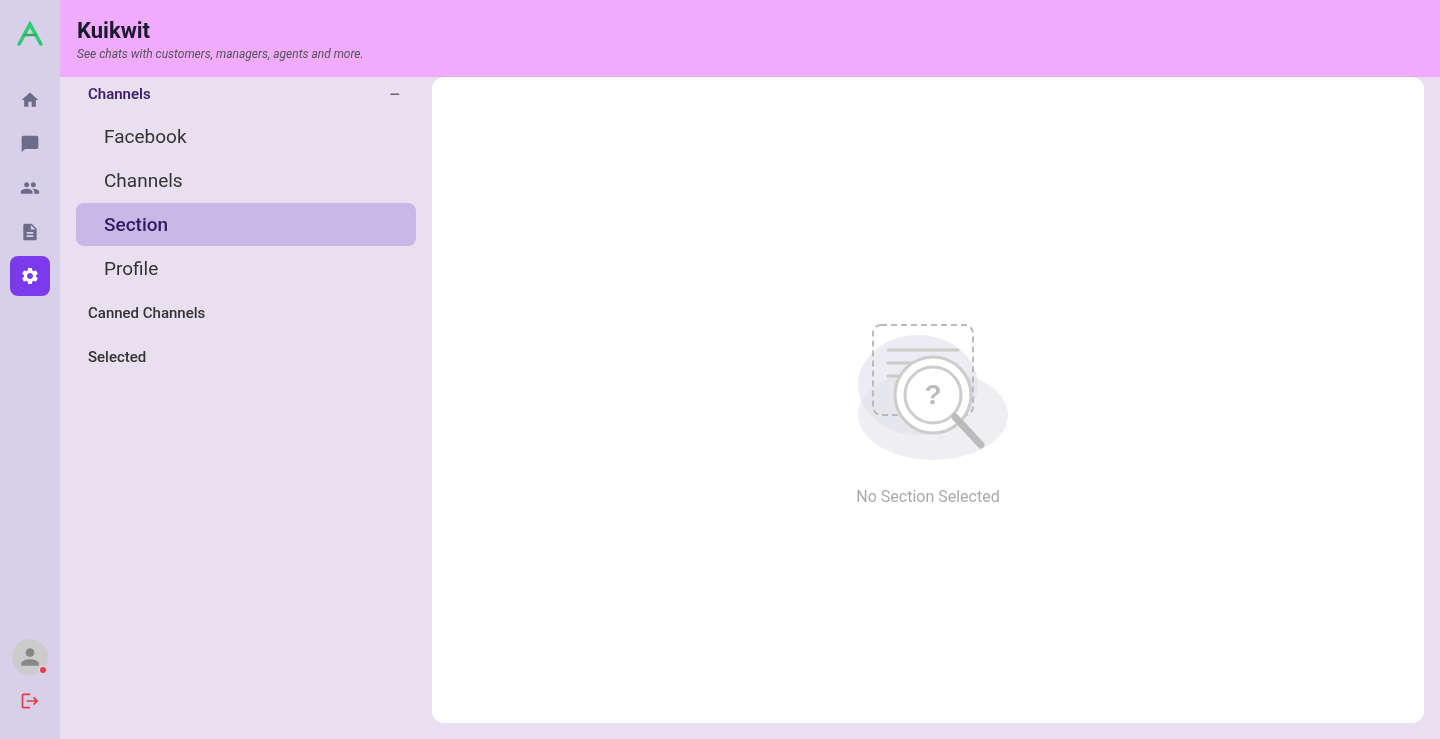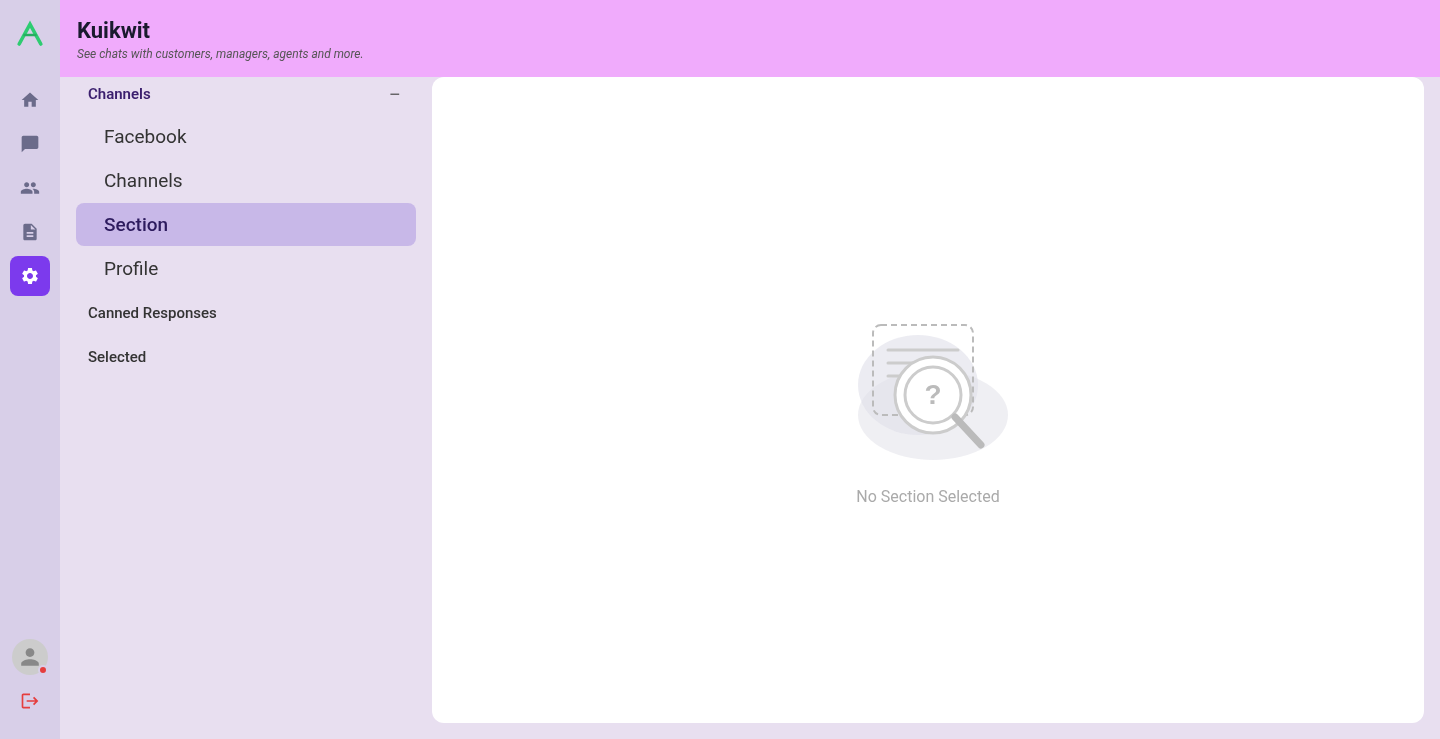--- a/index.html
+++ b/index.html
@@ -277,21 +277,21 @@
         <span>Channels</span>
       </div>
       <div class="channel-item active">
         <span>Section</span>
       </div>
       <div class="channel-item">
         <span>Profile</span>
       </div>
 
       <div class="nav-section-item">
-        <span>Canned Responses</span>
+        <span>Canned Channels</span>
       </div>
       <div class="nav-section-item">
         <span>Selected</span>
       </div>
     </div>
 
     <div class="content-panel">
       <div class="empty-state">
 
         <svg width="190" height="190" viewBox="0 0 190 190" xmlns="http://www.w3.org/2000/svg">

